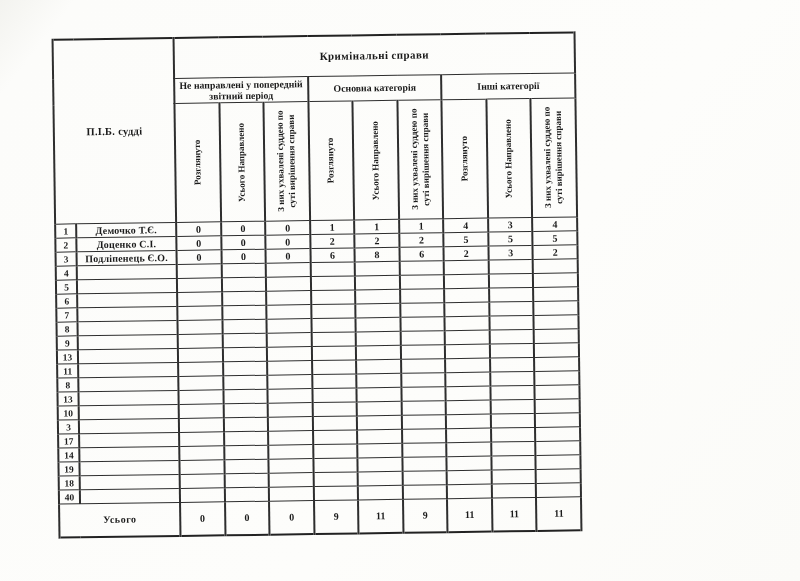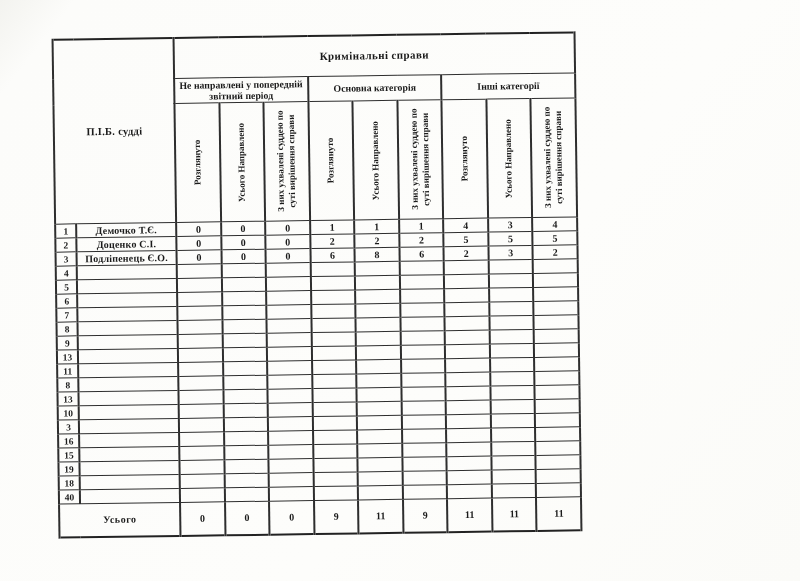--- a/index.html
+++ b/index.html
@@ -377,34 +377,34 @@
           <td class="val"></td>
           <td class="val"></td>
           <td class="val"></td>
           <td class="val"></td>
           <td class="val"></td>
           <td class="val"></td>
           <td class="val"></td>
           <td class="val"></td>
         </tr>
         <tr>
-          <td class="numcol">16</td>
-          <td class="namecol"></td>
-          <td class="val"></td>
-          <td class="val"></td>
-          <td class="val"></td>
-          <td class="val"></td>
-          <td class="val"></td>
-          <td class="val"></td>
-          <td class="val"></td>
-          <td class="val"></td>
-          <td class="val"></td>
-        </tr>
-        <tr>
-          <td class="numcol">15</td>
+          <td class="numcol">17</td>
+          <td class="namecol"></td>
+          <td class="val"></td>
+          <td class="val"></td>
+          <td class="val"></td>
+          <td class="val"></td>
+          <td class="val"></td>
+          <td class="val"></td>
+          <td class="val"></td>
+          <td class="val"></td>
+          <td class="val"></td>
+        </tr>
+        <tr>
+          <td class="numcol">14</td>
           <td class="namecol"></td>
           <td class="val"></td>
           <td class="val"></td>
           <td class="val"></td>
           <td class="val"></td>
           <td class="val"></td>
           <td class="val"></td>
           <td class="val"></td>
           <td class="val"></td>
           <td class="val"></td>

